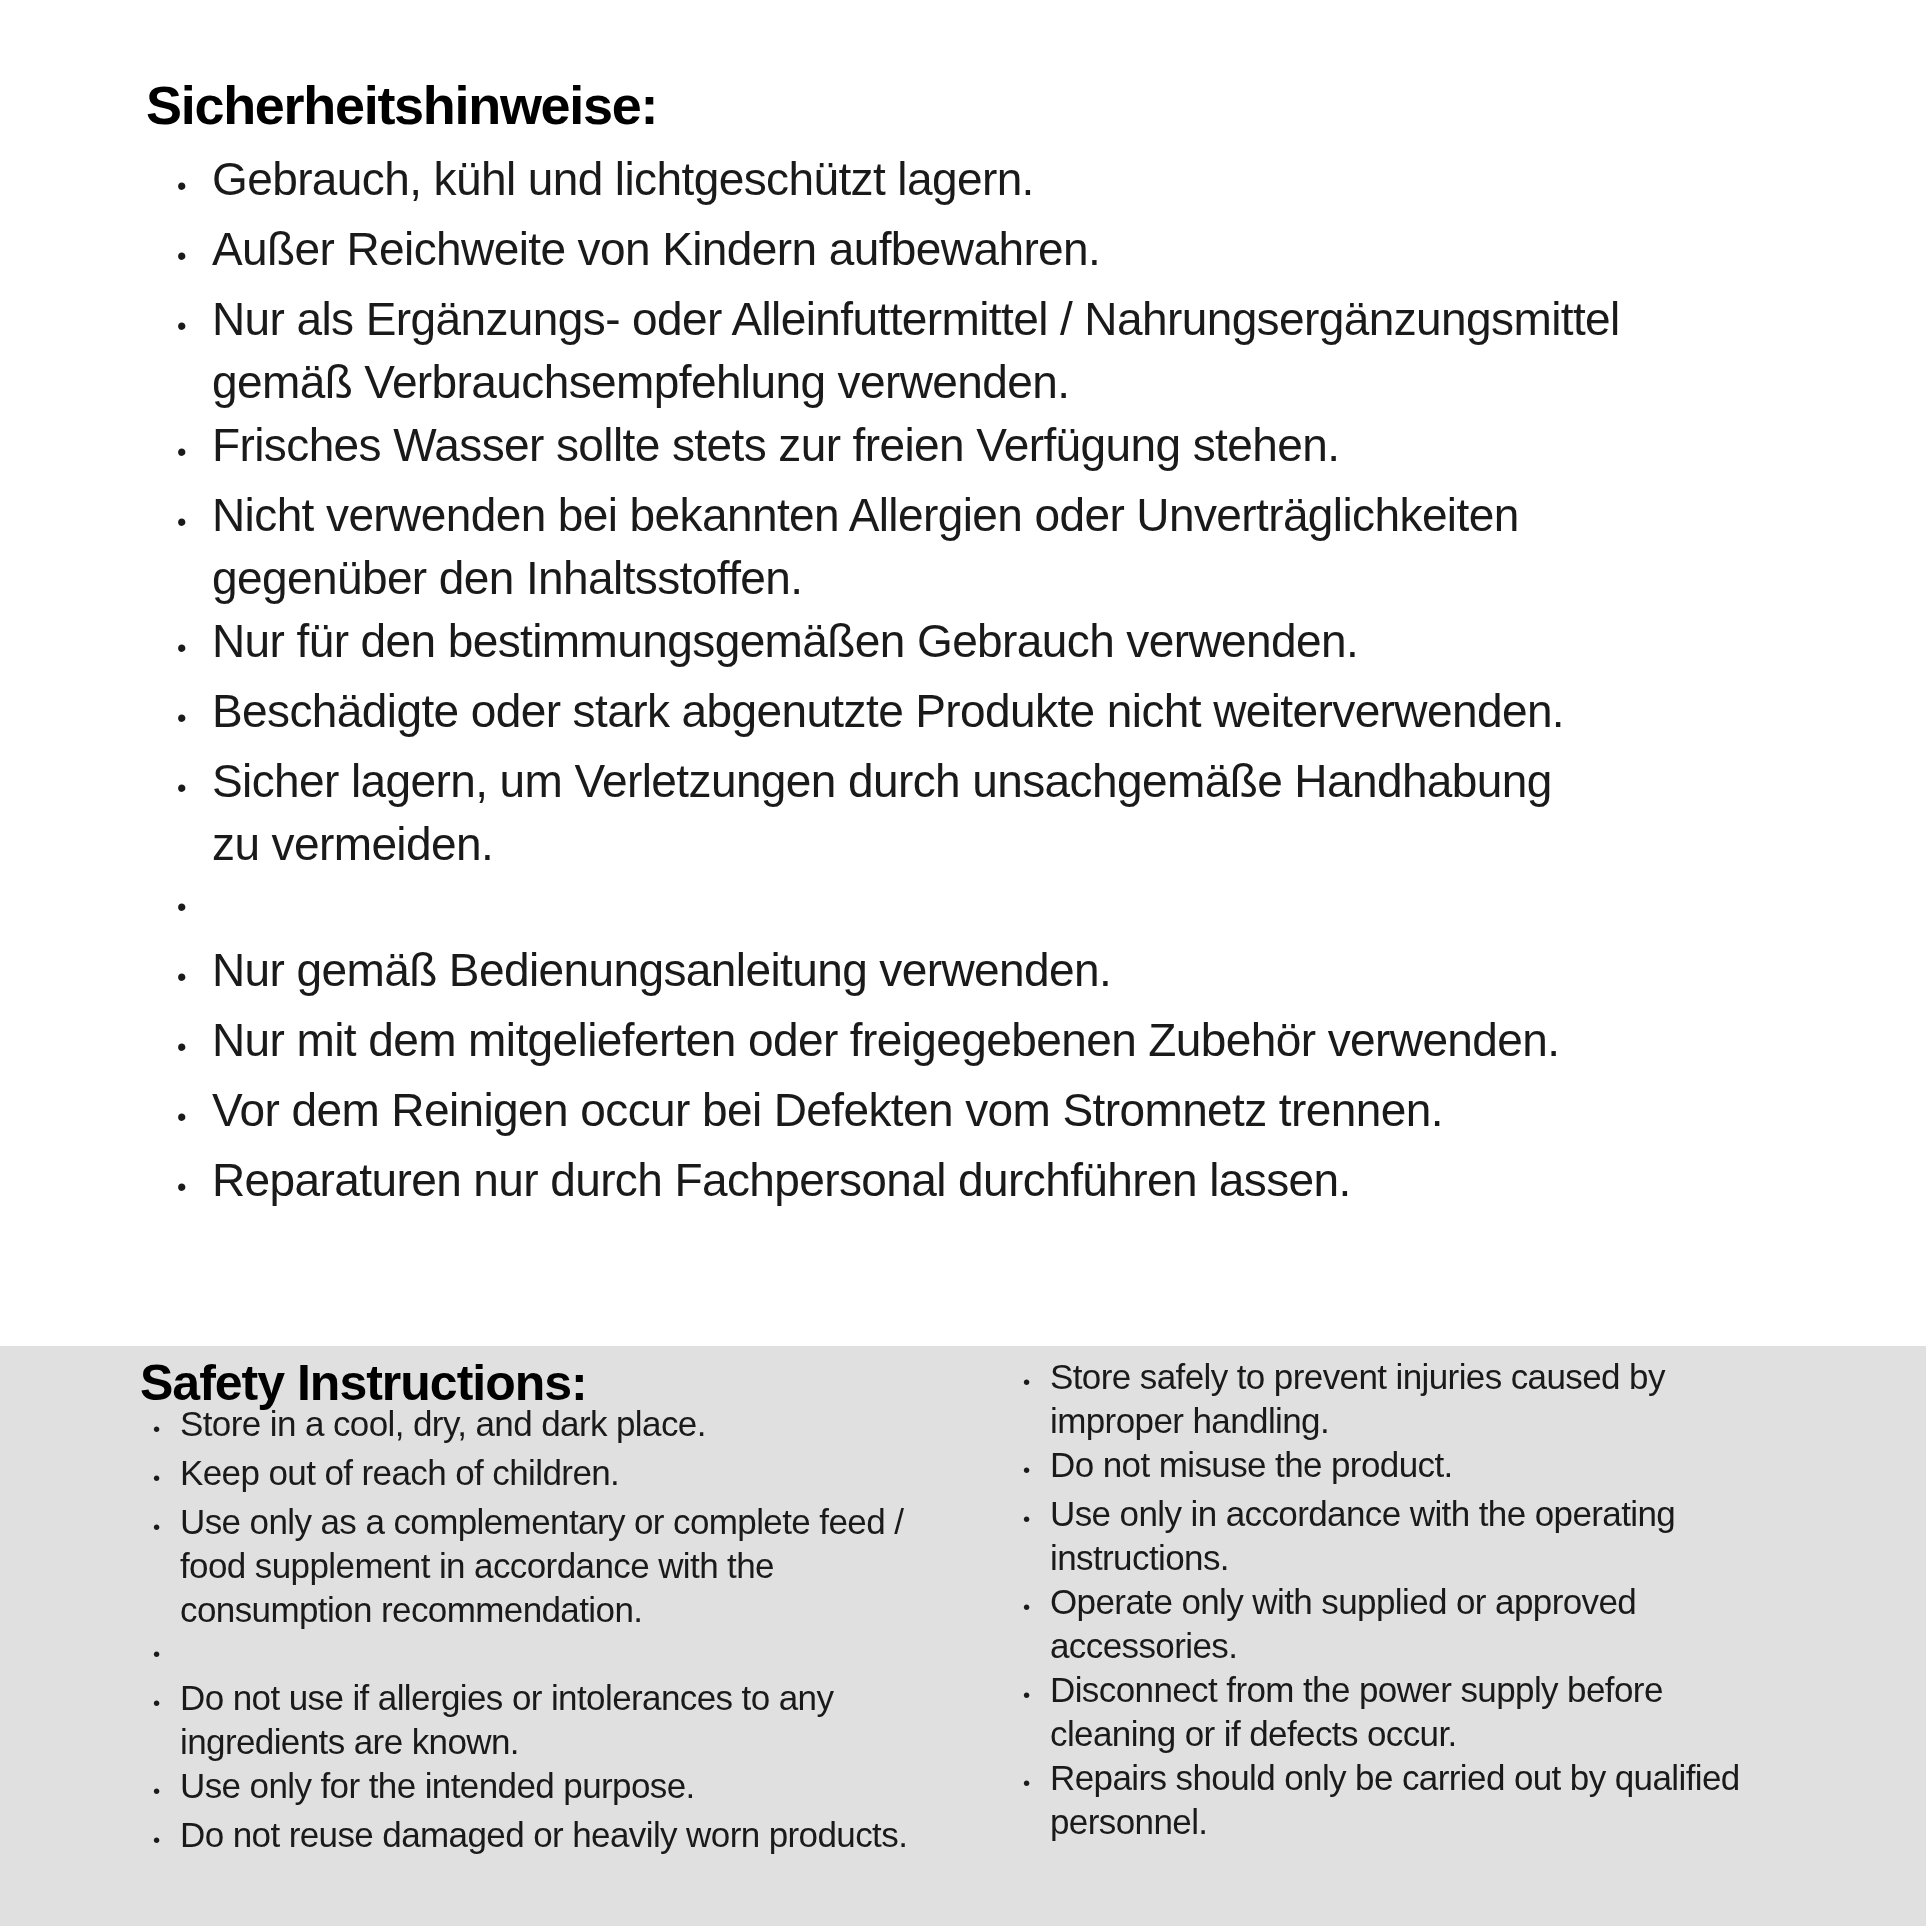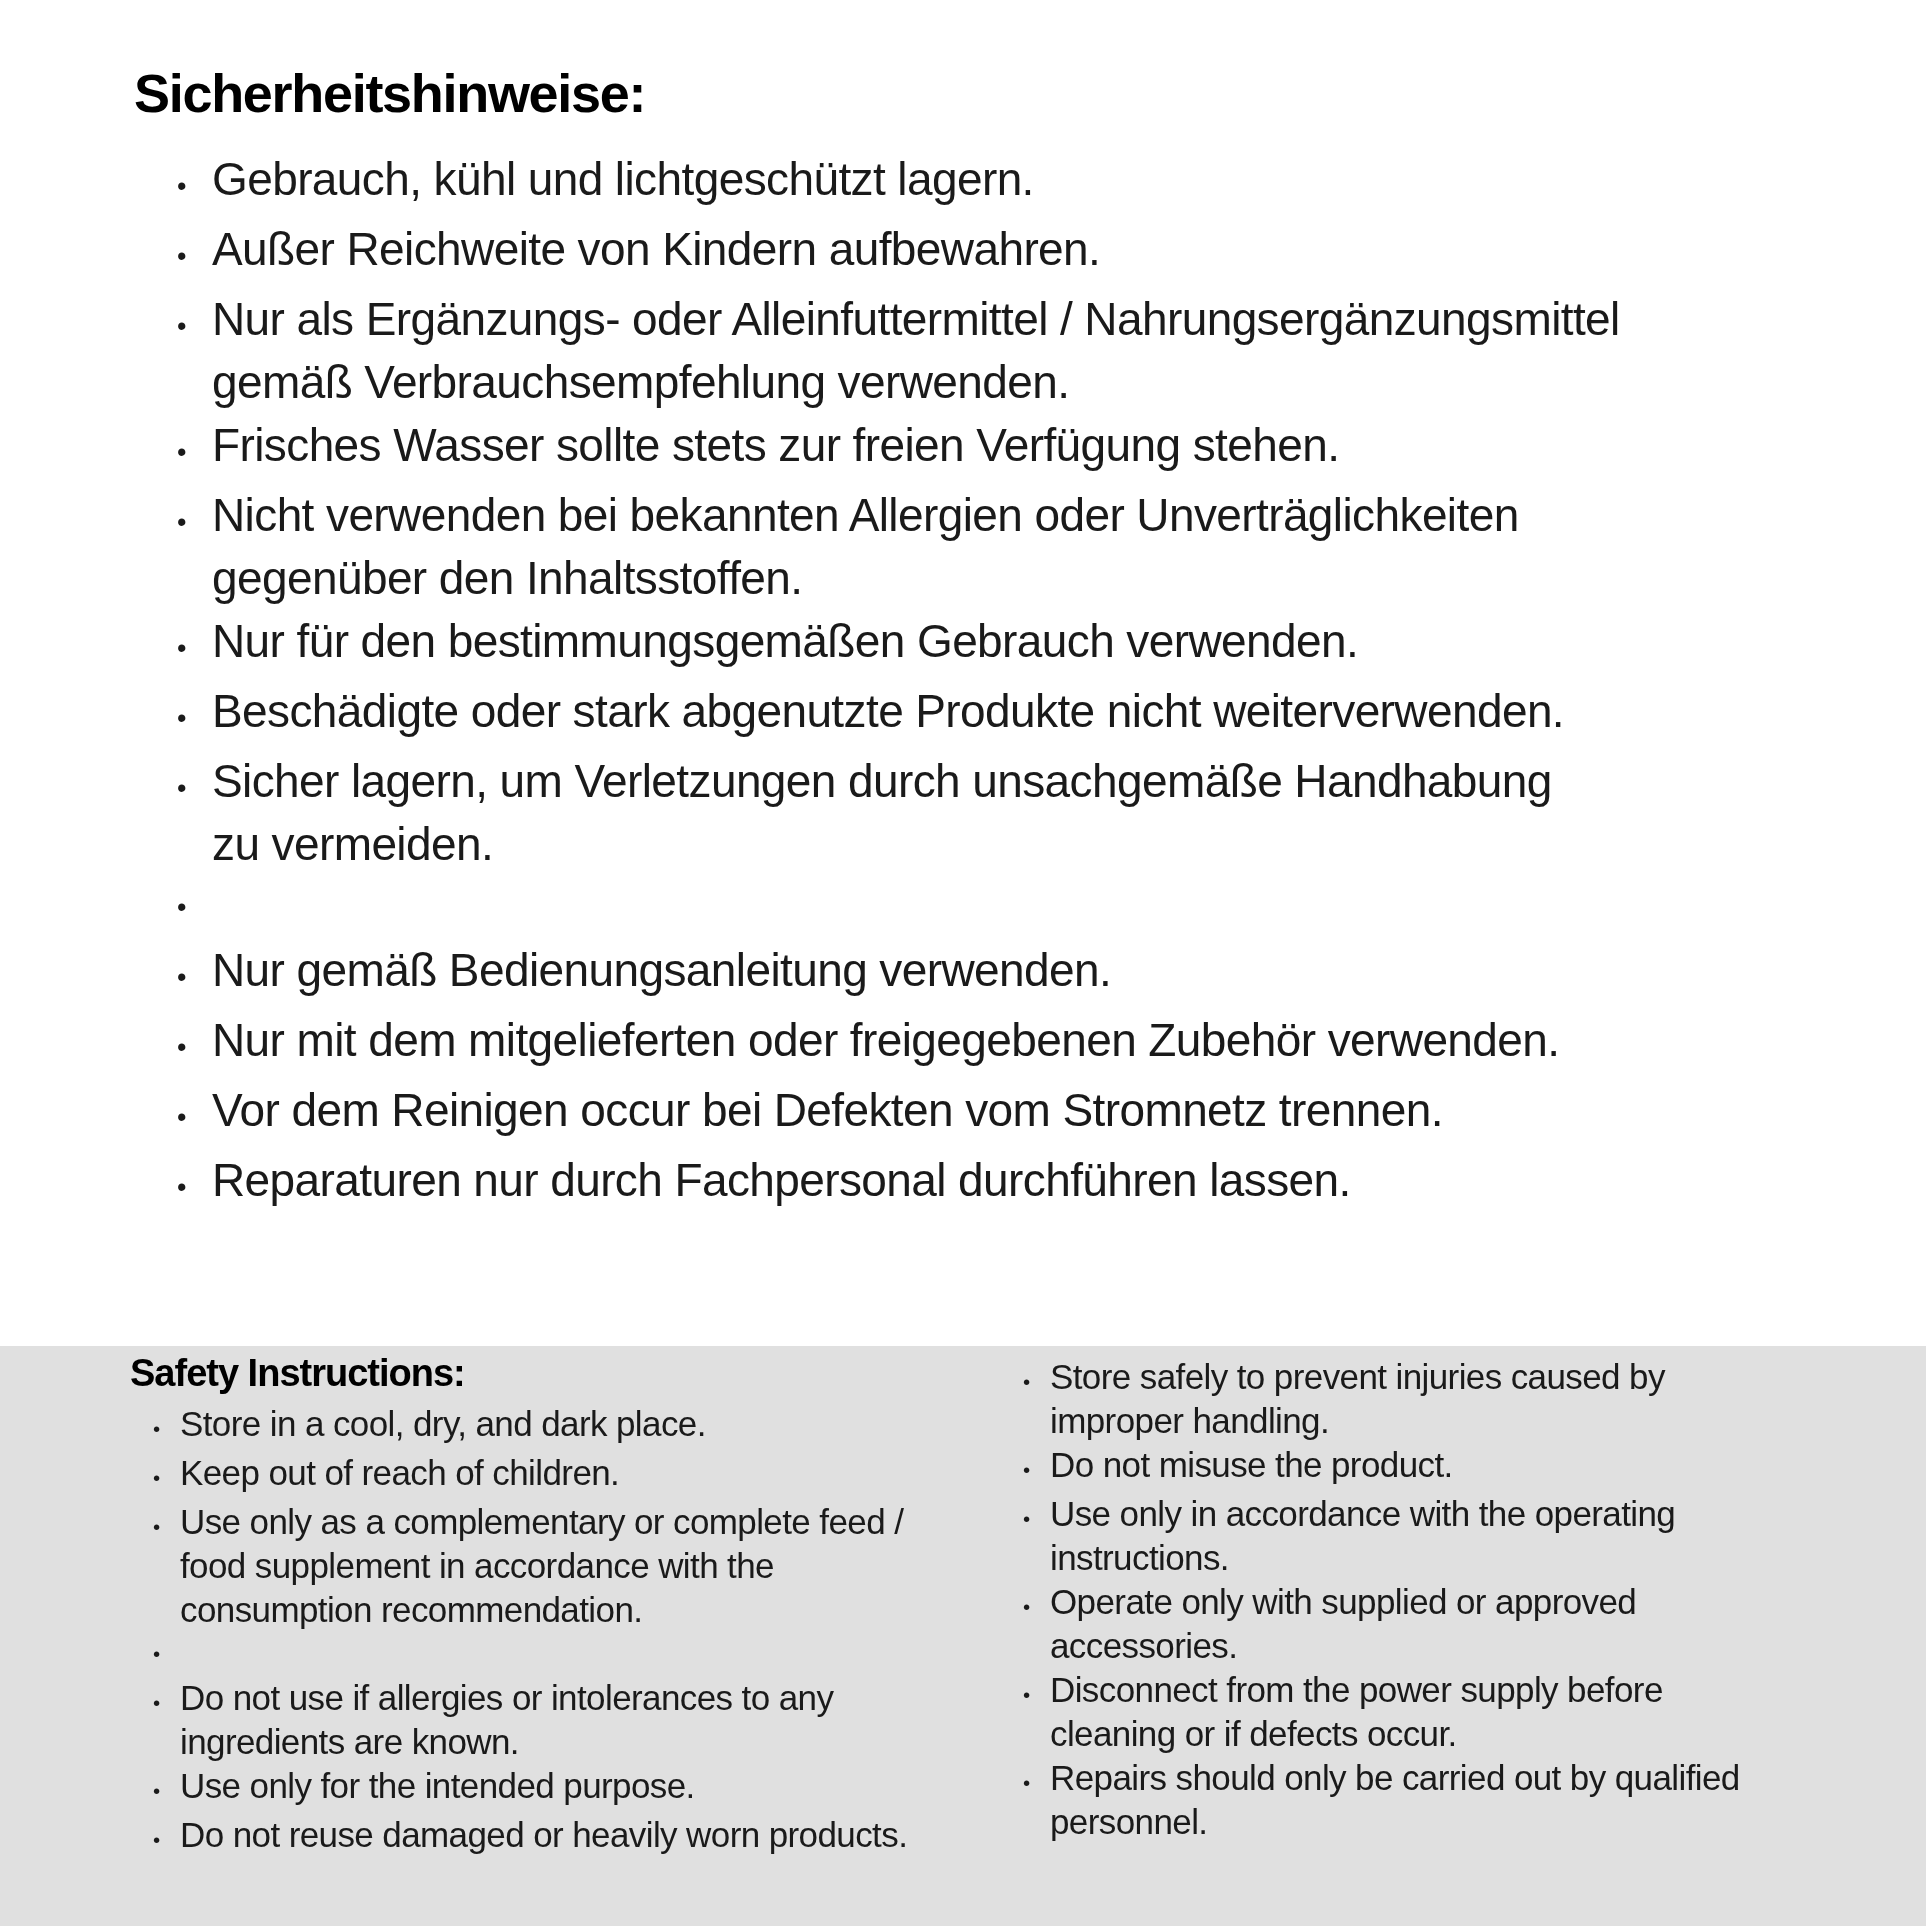--- a/index.html
+++ b/index.html
@@ -1,36 +1,36 @@
 <!DOCTYPE html>
 <html style="--page-bg: #ffffff; --panel-bg: #e0e0e0; --body-text: #1a1a1a; --heading-text: #000000;font-size:10.3px"><head>
 <meta charset="utf-8">
 <style>
   html,body { margin:0; padding:0; }
   body { font-family:"Liberation Sans", sans-serif; }
   .page { position:relative; width:1926px; height:1926px; background:var(--page-bg,#fff); overflow:hidden; }
   .panel { position:absolute; left:0; top:1346px; right:0; bottom:0; background:var(--panel-bg,#e0e0e0); }
 
   .de-heading {
-    position:absolute; left:134px; top:64px; margin:0;
+    position:absolute; left:134px; top:64px; margin:12px;
     font-size:54px; line-height:58px; font-weight:bold;
     letter-spacing:-1.3px; color:var(--heading-text,#000);
   }
   ul.blist { margin:0; padding:0; list-style:none; }
   ul.blist li { display:flex; align-items:baseline; }
   ul.blist .marker { flex:0 0 auto; text-align:left; }
   ul.blist .txt { white-space:pre-line; }
 
   .de-list { position:absolute; left:177px; top:148px; width:1701px; }
   .de-list li { font-size:46px; line-height:63px; letter-spacing:-0.6px; color:var(--body-text,#1a1a1a); }
   .de-list .marker { width:35px; font-size:27px; }
 
   .en-heading {
-    position:absolute; left:130px; top:1353px; margin:0;
-    font-size:38px; line-height:40px; font-weight:bold;
+    position:absolute; left:130px; top:1353px; margin:10px;
+    font-size:50px; line-height:40px; font-weight:bold;
     letter-spacing:-1px; color:var(--heading-text,#000);
   }
   .en-list { width:899px; }
   .en-list li { font-size:35px; line-height:44px; letter-spacing:-0.6px; color:var(--body-text,#1a1a1a); }
   .en-list .marker { width:27px; font-size:20.5px; }
   .en-list-left  { position:absolute; left:153px;  top:1402px; }
   .en-list-right { position:absolute; left:1023px; top:1355px; }
 </style>
 </head>
 <body>

